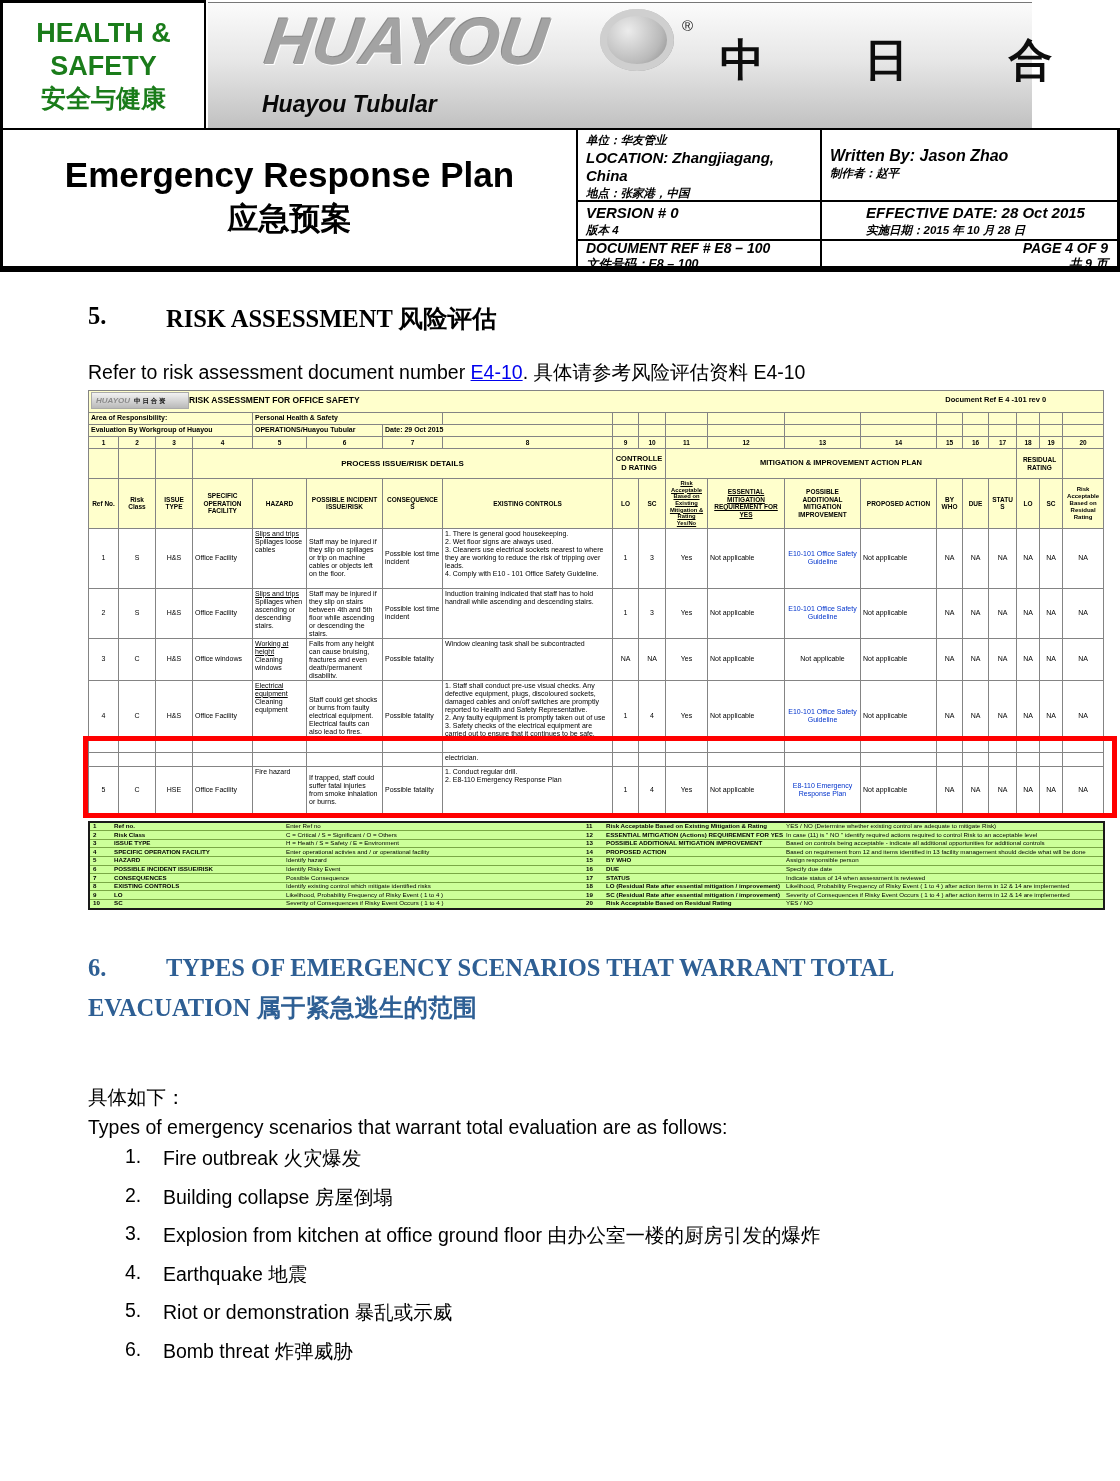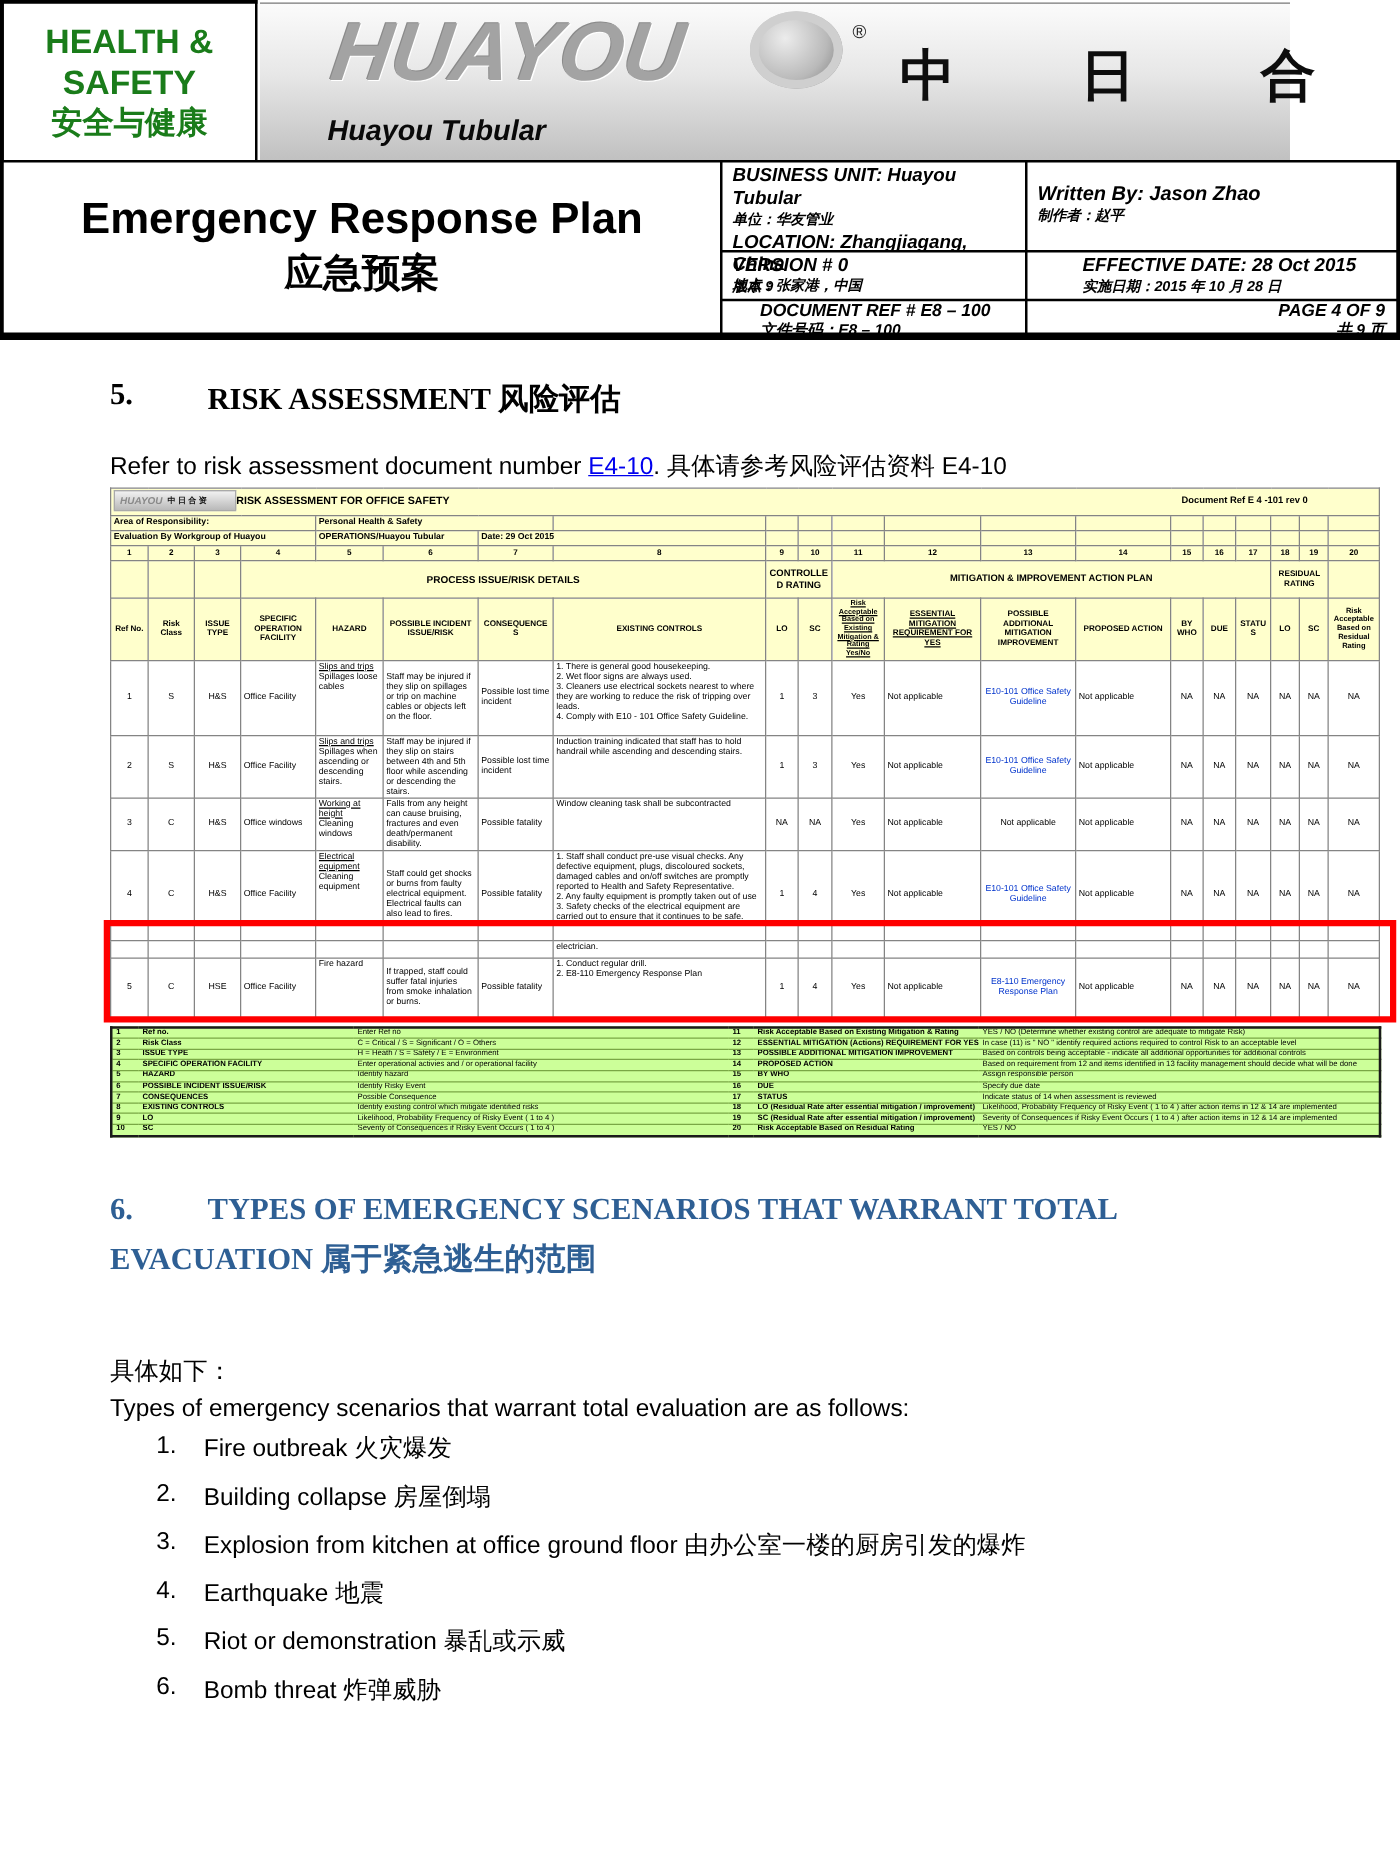--- a/index.html
+++ b/index.html
@@ -39,21 +39,21 @@
   .doctitle .cn{font-size:31px;font-weight:bold;margin-top:3px;}
   .info{font-style:italic;font-weight:bold;position:absolute;}
   .info .en{font-size:15px;line-height:18px;}
   .info .cn{font-size:11.5px;line-height:14px;margin:1px 0 2px;}
   .info.small .en{font-size:14px;line-height:15px;}
   .info.small .cn{font-size:12.5px;line-height:14px;}
   .pos-bu{left:586px;top:132px;width:232px;}
   .pos-wb{left:830px;top:147px;width:280px;}
   .pos-ver{left:586px;top:204px;}
   .pos-eff{left:866px;top:204px;}
-  .pos-ref{left:608px;top:241px;}
+  .pos-ref{left:586px;top:241px;}
   .pos-page{left:820px;top:241px;width:288px;text-align:right;}
 
   
   .s5{position:absolute;left:88px;top:302px;font-family:"Liberation Serif","DejaVu Serif",serif;
       font-weight:bold;font-size:24.5px;display:flex;}
   .s5 .n{width:78px;}
   .intro{position:absolute;left:88px;top:359px;font-size:19.5px;}
   .alink{color:#0000EE;text-decoration:underline;cursor:pointer;}
   .s6{position:absolute;left:88px;top:948px;width:940px;font-family:"Liberation Serif","DejaVu Serif",serif;
       font-weight:bold;font-size:24.5px;line-height:40px;color:#2E5F94;}
@@ -126,32 +126,31 @@
     <div class="hl2"></div>
     <div class="hl3"></div>
     <div class="hbar"></div>
 
     <div class="doctitle">
       <div class="en">Emergency Response Plan</div>
       <div class="cn">应急预案</div>
     </div>
 
     <div class="info pos-bu">
-      <div class="en">BUSINESS UNIT: Huayou Tubular</div>
       <div class="cn">单位：华友管业</div>
       <div class="en">LOCATION: Zhangjiagang, China</div>
       <div class="cn">地点：张家港，中国</div>
     </div>
     <div class="info pos-wb">
       <div class="en" style="font-size:16px;">Written By: Jason Zhao</div>
       <div class="cn">制作者：赵平</div>
     </div>
     <div class="info pos-ver">
       <div class="en">VERSION #  0</div>
-      <div class="cn">版本 9</div>
+      <div class="cn">版本 4</div>
     </div>
     <div class="info pos-eff">
       <div class="en">EFFECTIVE DATE: 28 Oct 2015</div>
       <div class="cn">实施日期：2015 年 10 月 28 日</div>
     </div>
     <div class="info small pos-ref">
       <div class="en">DOCUMENT REF # E8 – 100</div>
       <div class="cn">文件号码：E8 – 100</div>
     </div>
     <div class="info small pos-page">

